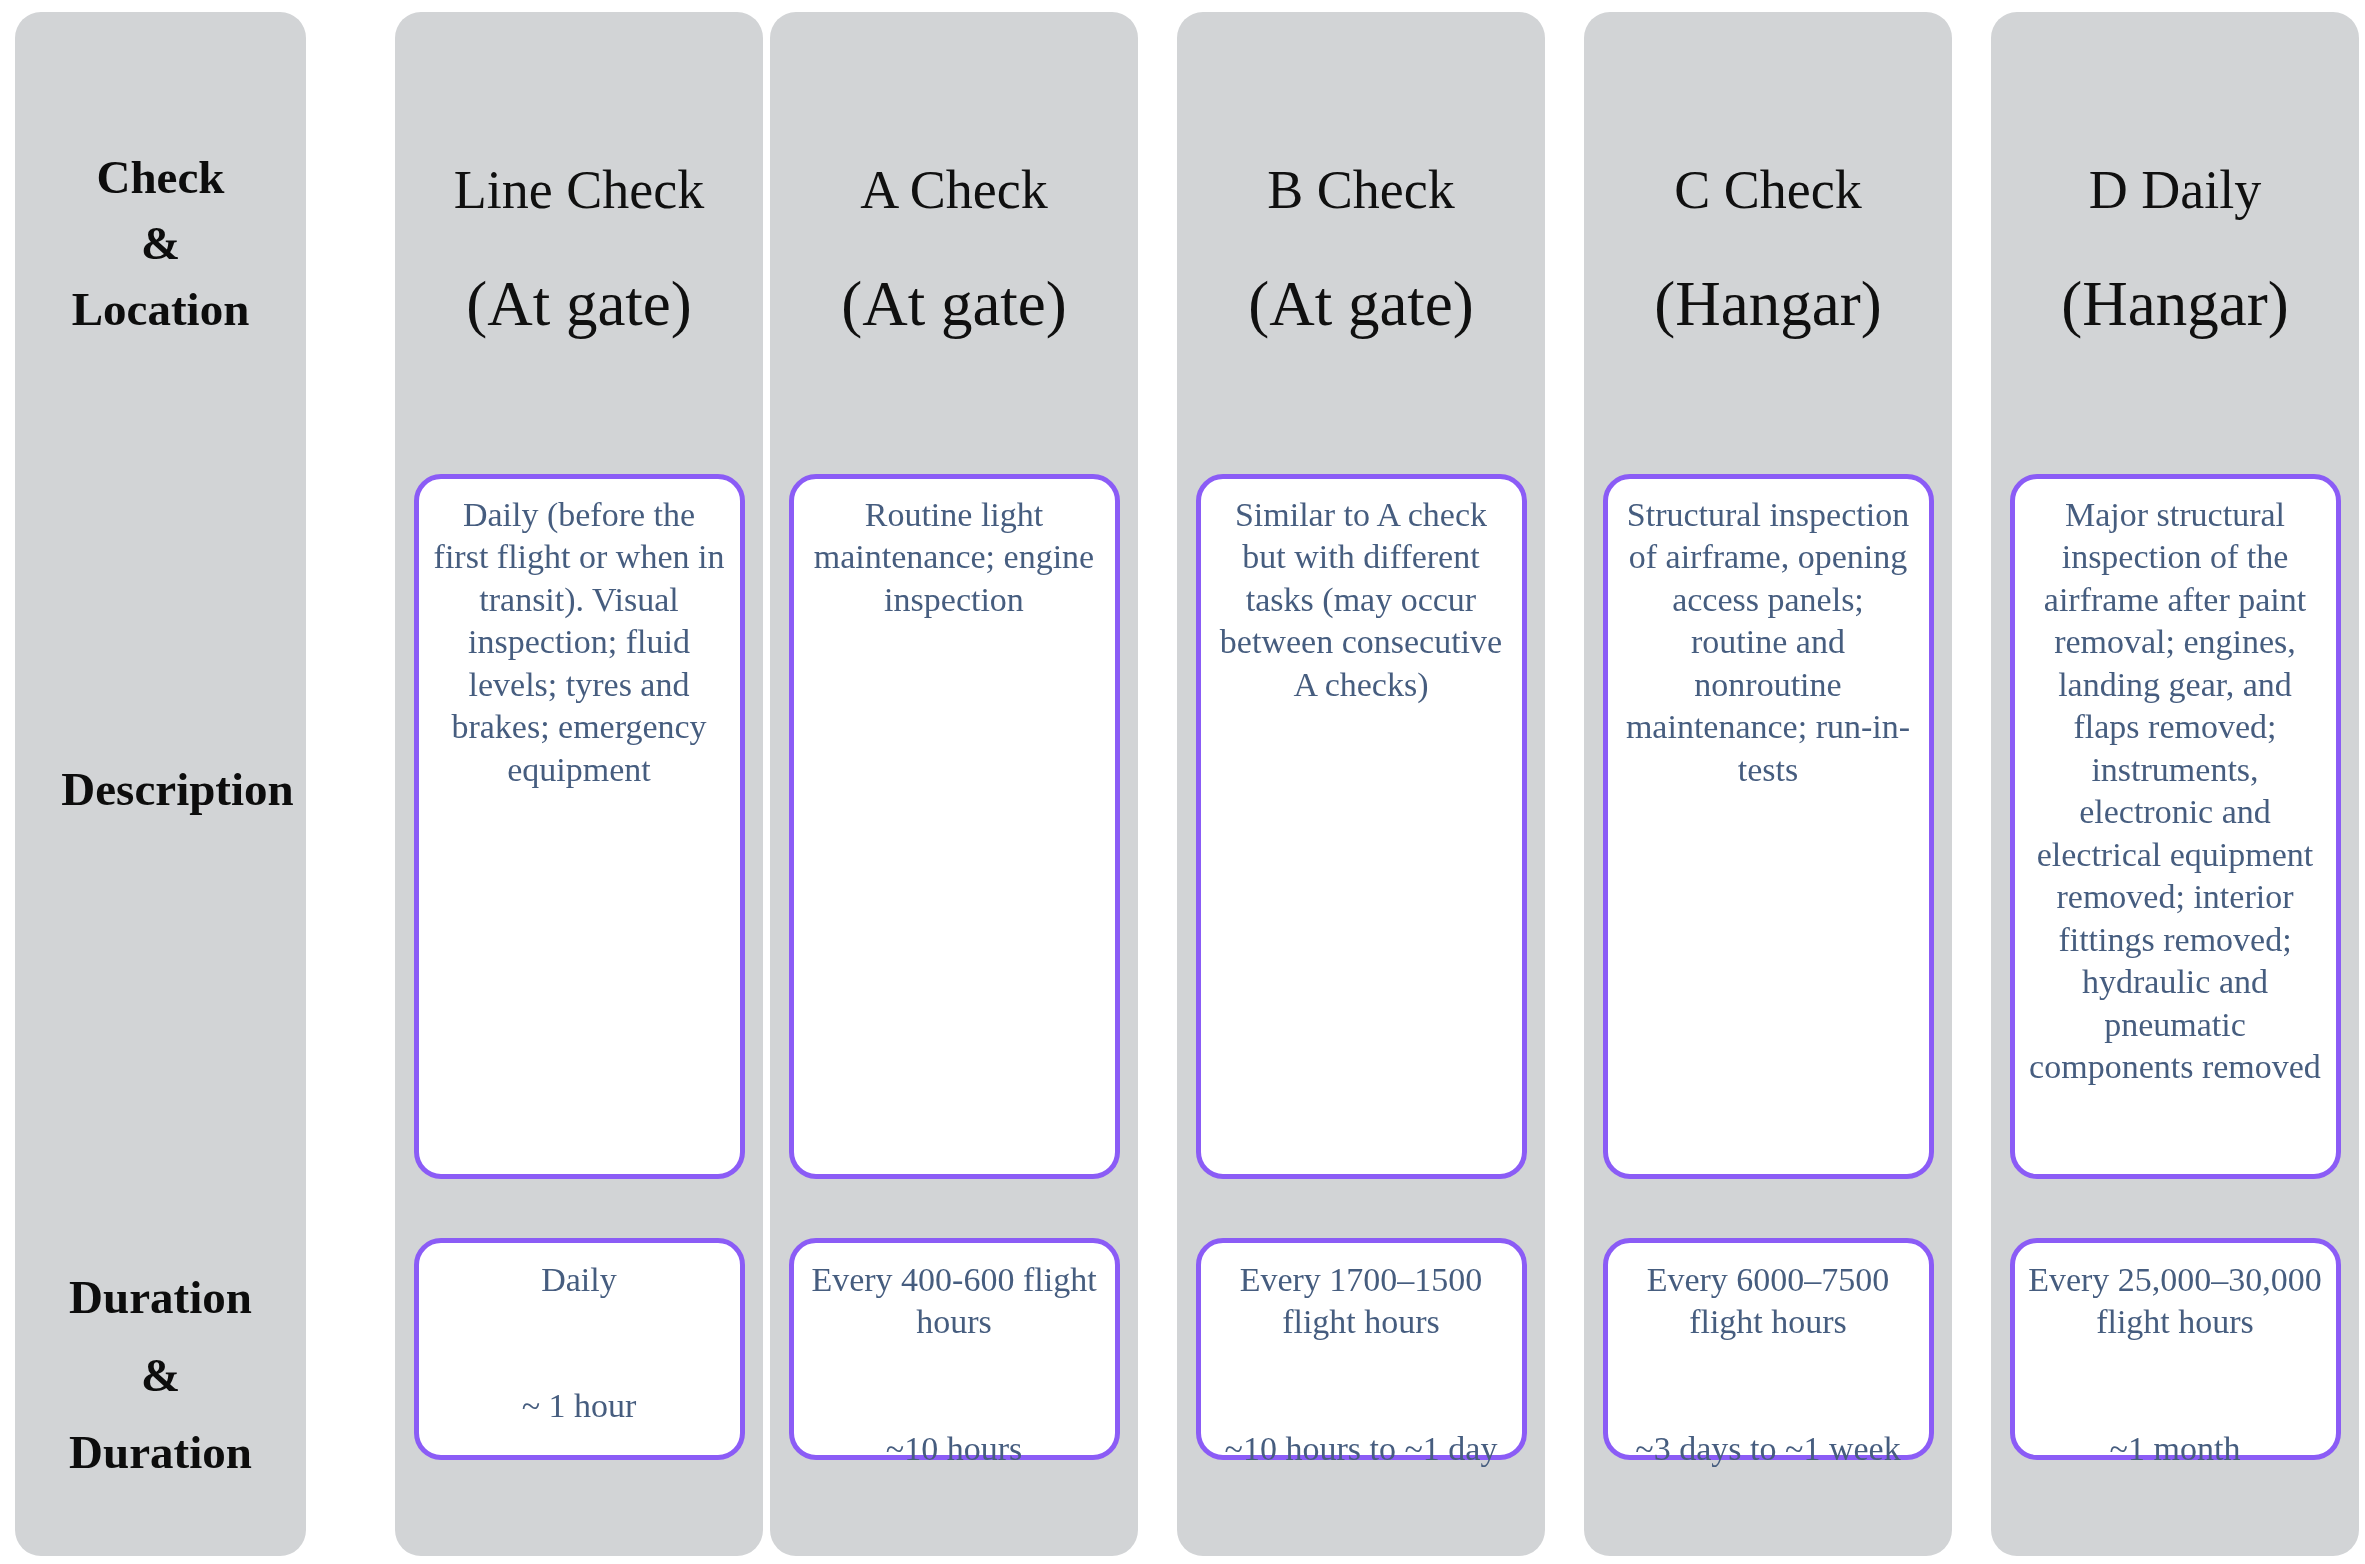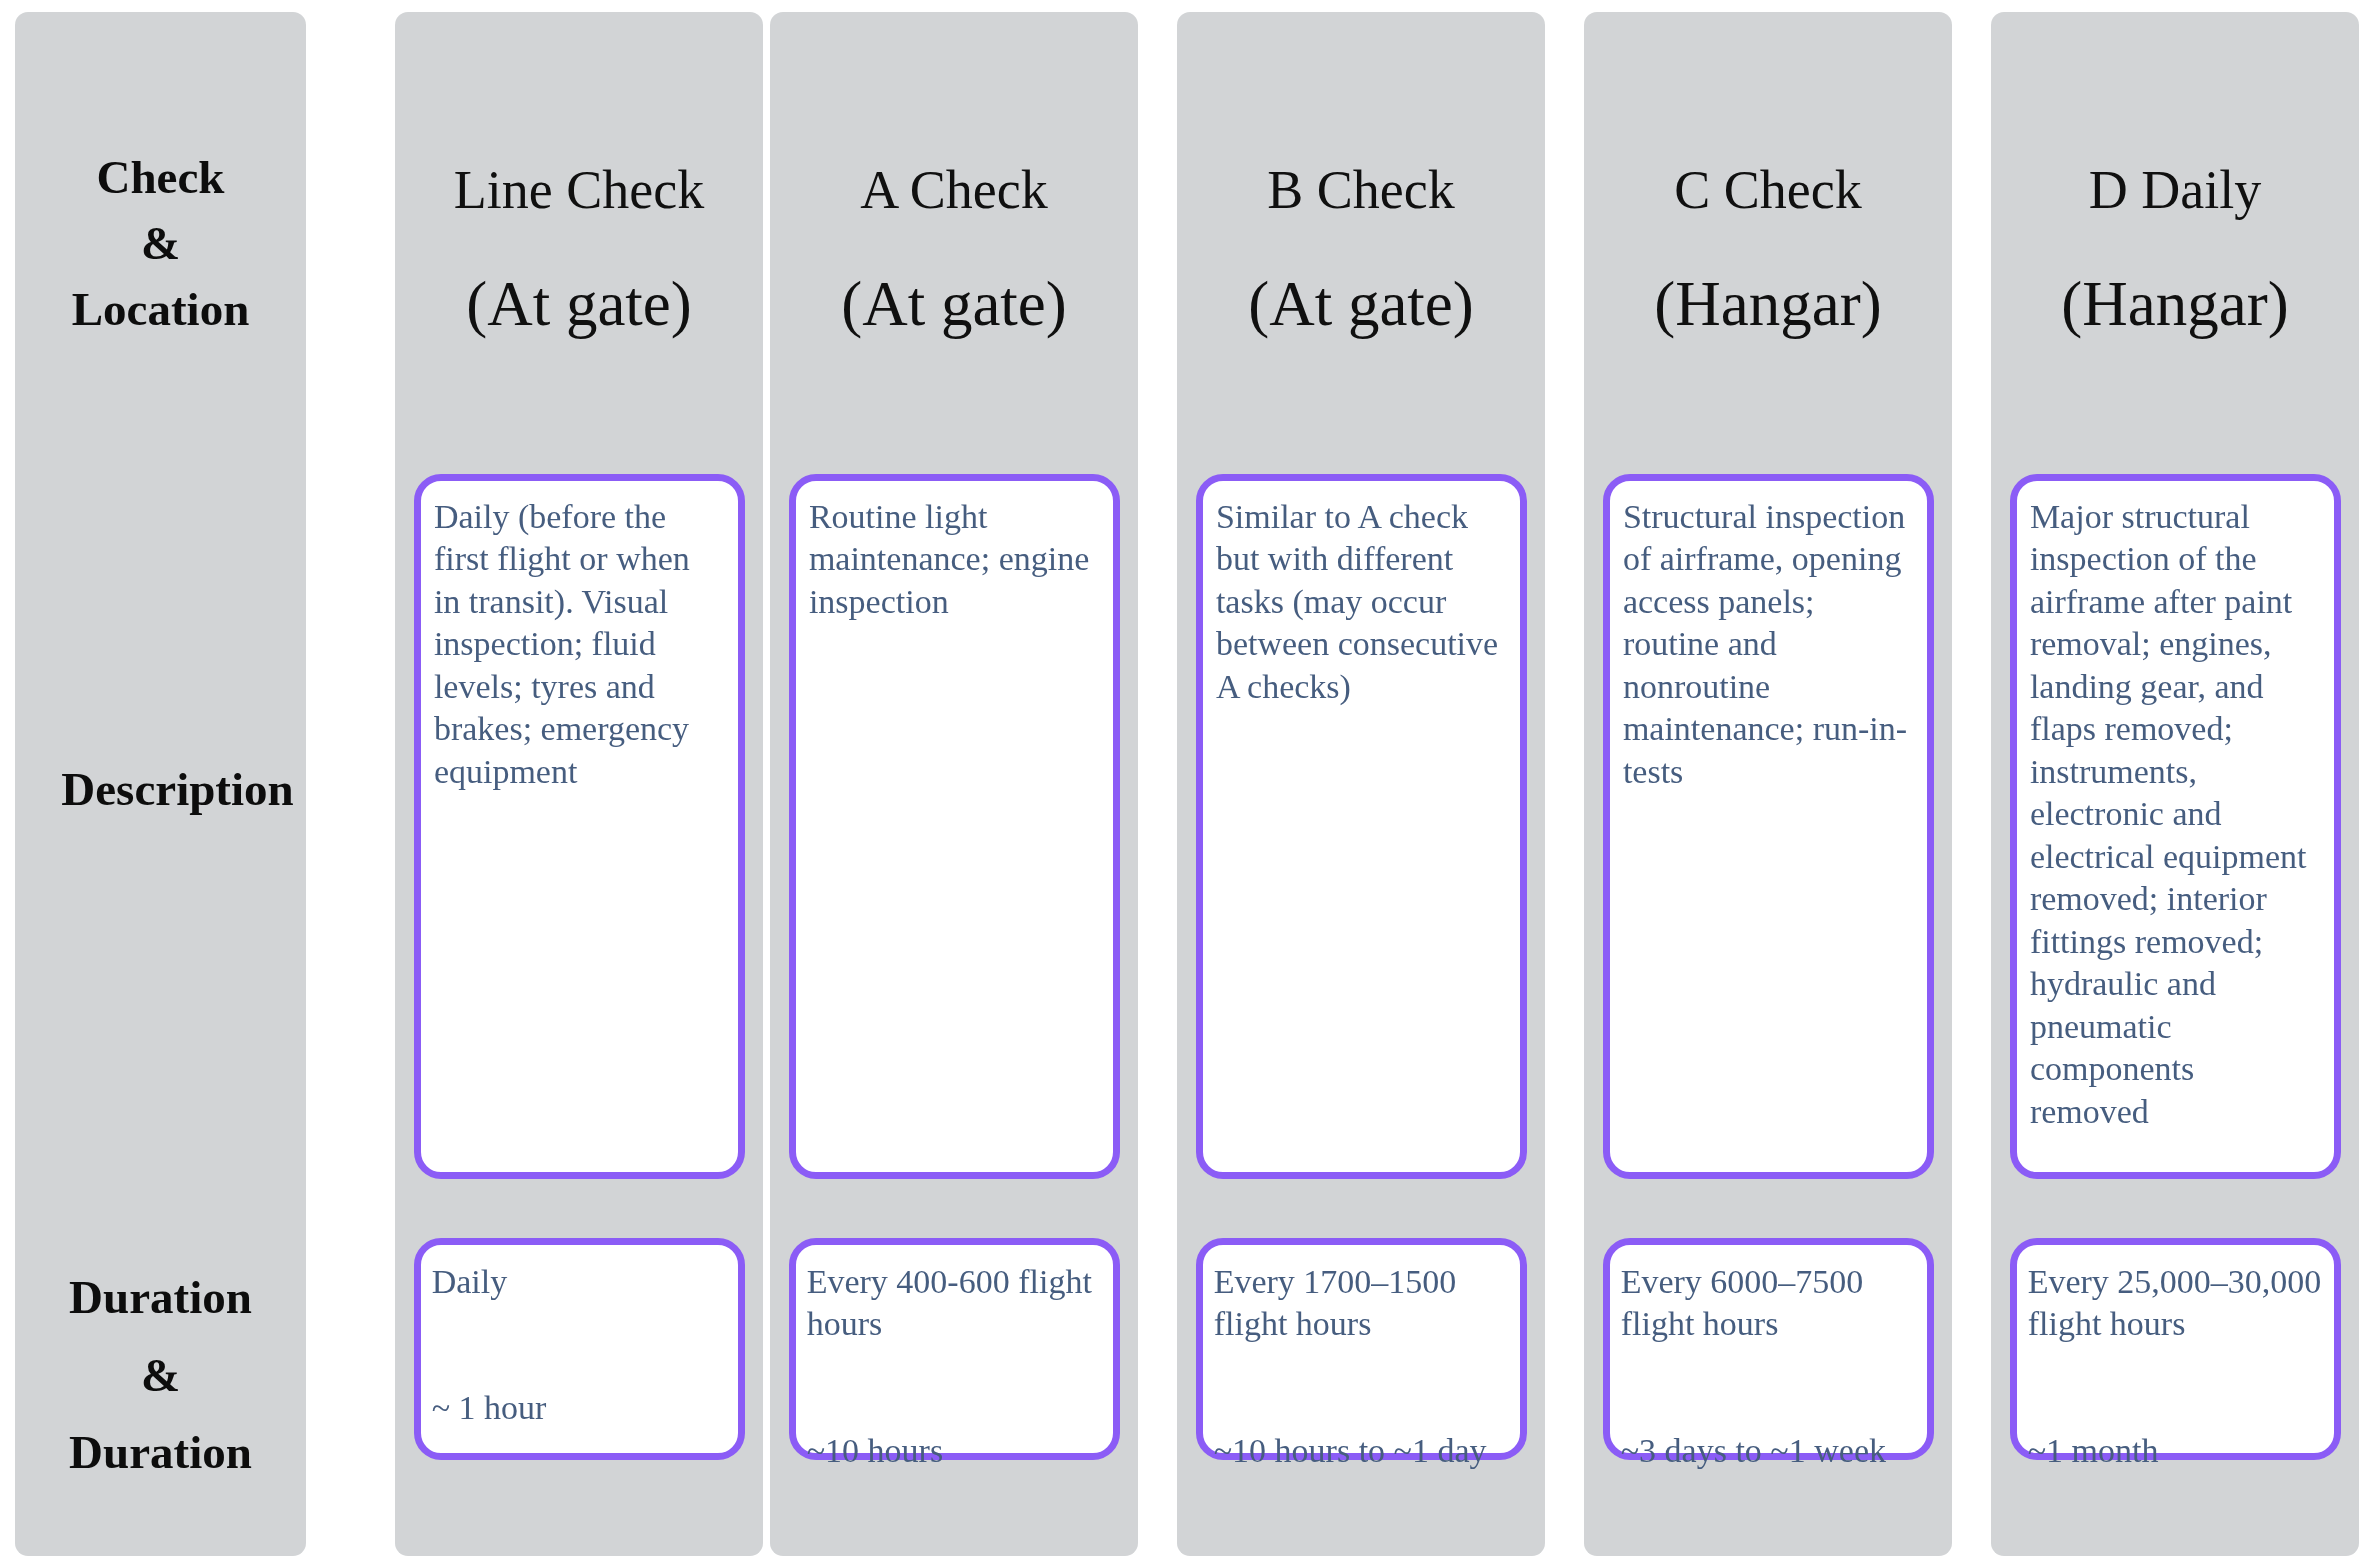--- a/index.html
+++ b/index.html
@@ -5,44 +5,45 @@
   html,body{margin:0;padding:0;background:#ffffff;}
   .stage{
     position:relative;
     width:2366px;height:1565px;
     background:#ffffff;
     font-family:"Liberation Serif","DejaVu Serif",serif;
     overflow:hidden;
   }
   .col{
     position:absolute;top:12.3px;height:1544px;
-    background:#d2d4d6;border-radius:13px;
+    background:#d2d4d6;border-radius:26px;
   }
   .label-col{left:15px;width:291px;}
   .data-col{width:368px;}
   .c1{left:363px;margin-left:32px;}
   .c2{left:770px;}
   .c3{left:1177px;}
   .c4{left:1584px;}
   .c5{left:1991px;}
 
   .col-header{
     position:absolute;top:151px;left:0;right:0;
     text-align:center;color:#101010;
   }
   .check-name{font-size:54px;line-height:1;}
   .check-location{font-size:63px;line-height:1;margin-top:56px;}
 
   .box{
     position:absolute;left:18.5px;width:331px;
     background:#ffffff;
-    border:7px solid #8b5cf6;
+    border:5px solid #8b5cf6;
     border-radius:27px;
     box-sizing:border-box;
     color:#465d7f;
+    text-align:center;
   }
   .desc-box{
     top:462px;height:705px;
     padding:14.6px 13.4px;
     font-size:34px;line-height:1.25;
   }
   .freq-box{
     top:1226px;height:222px;
     padding:15.7px 11.2px;
     font-size:34px;line-height:1.25;

